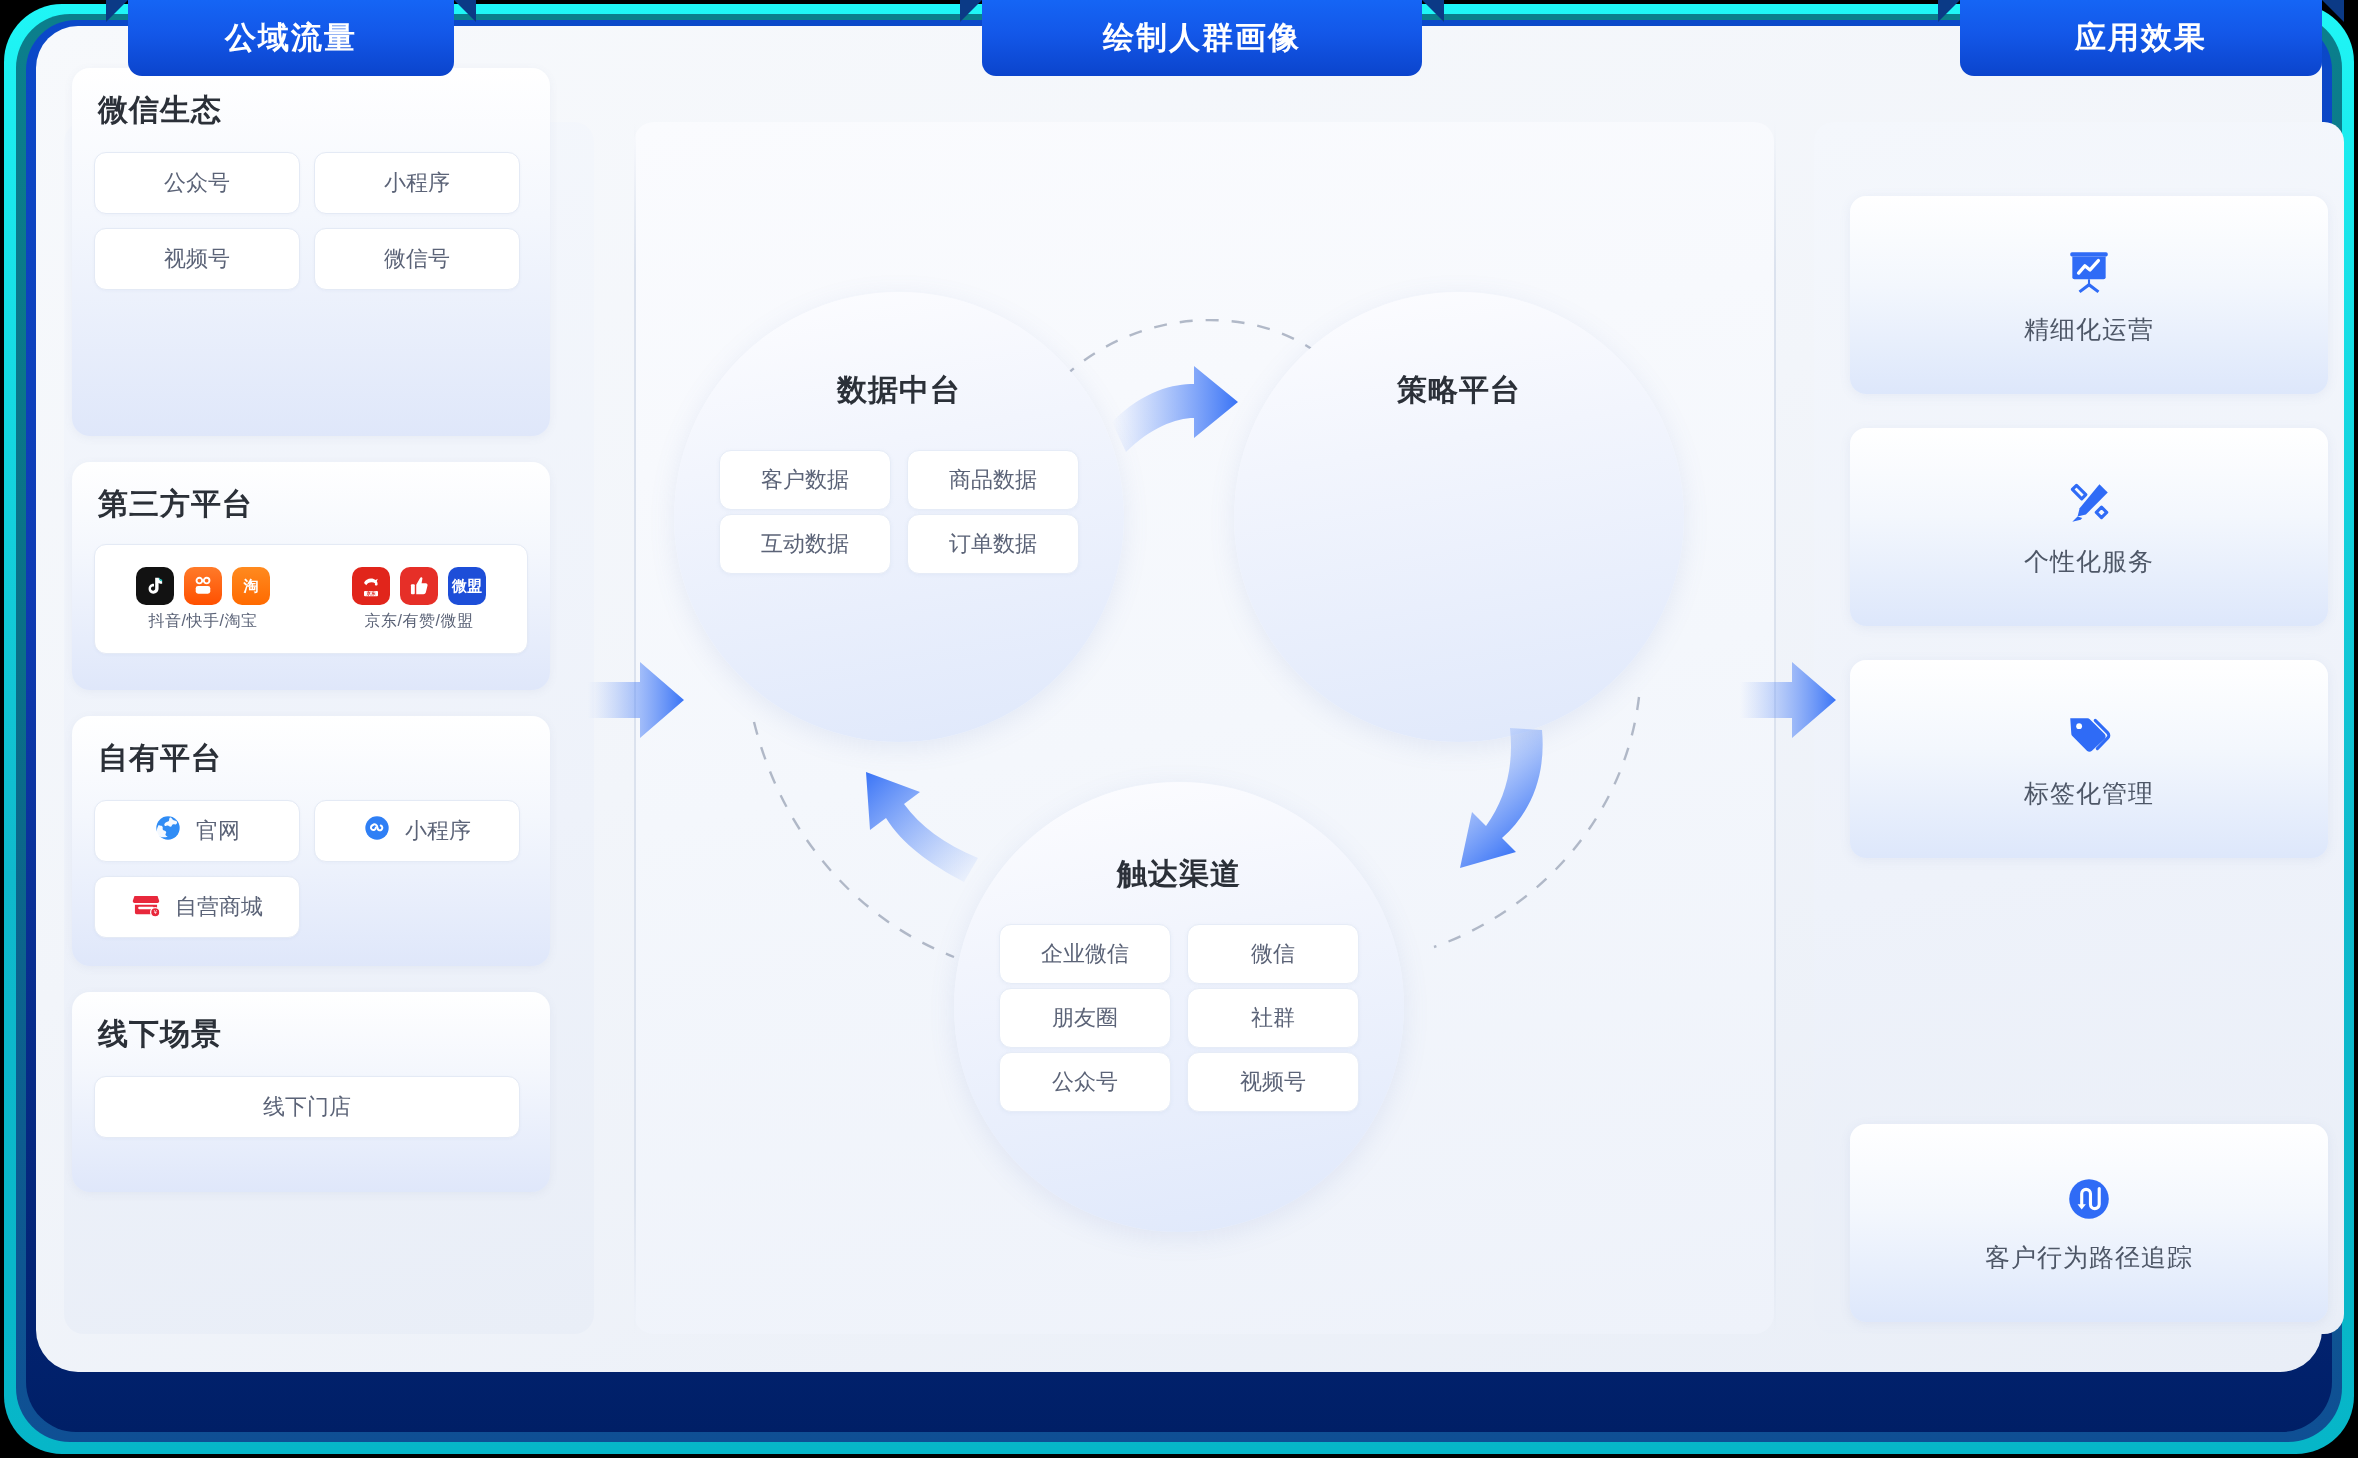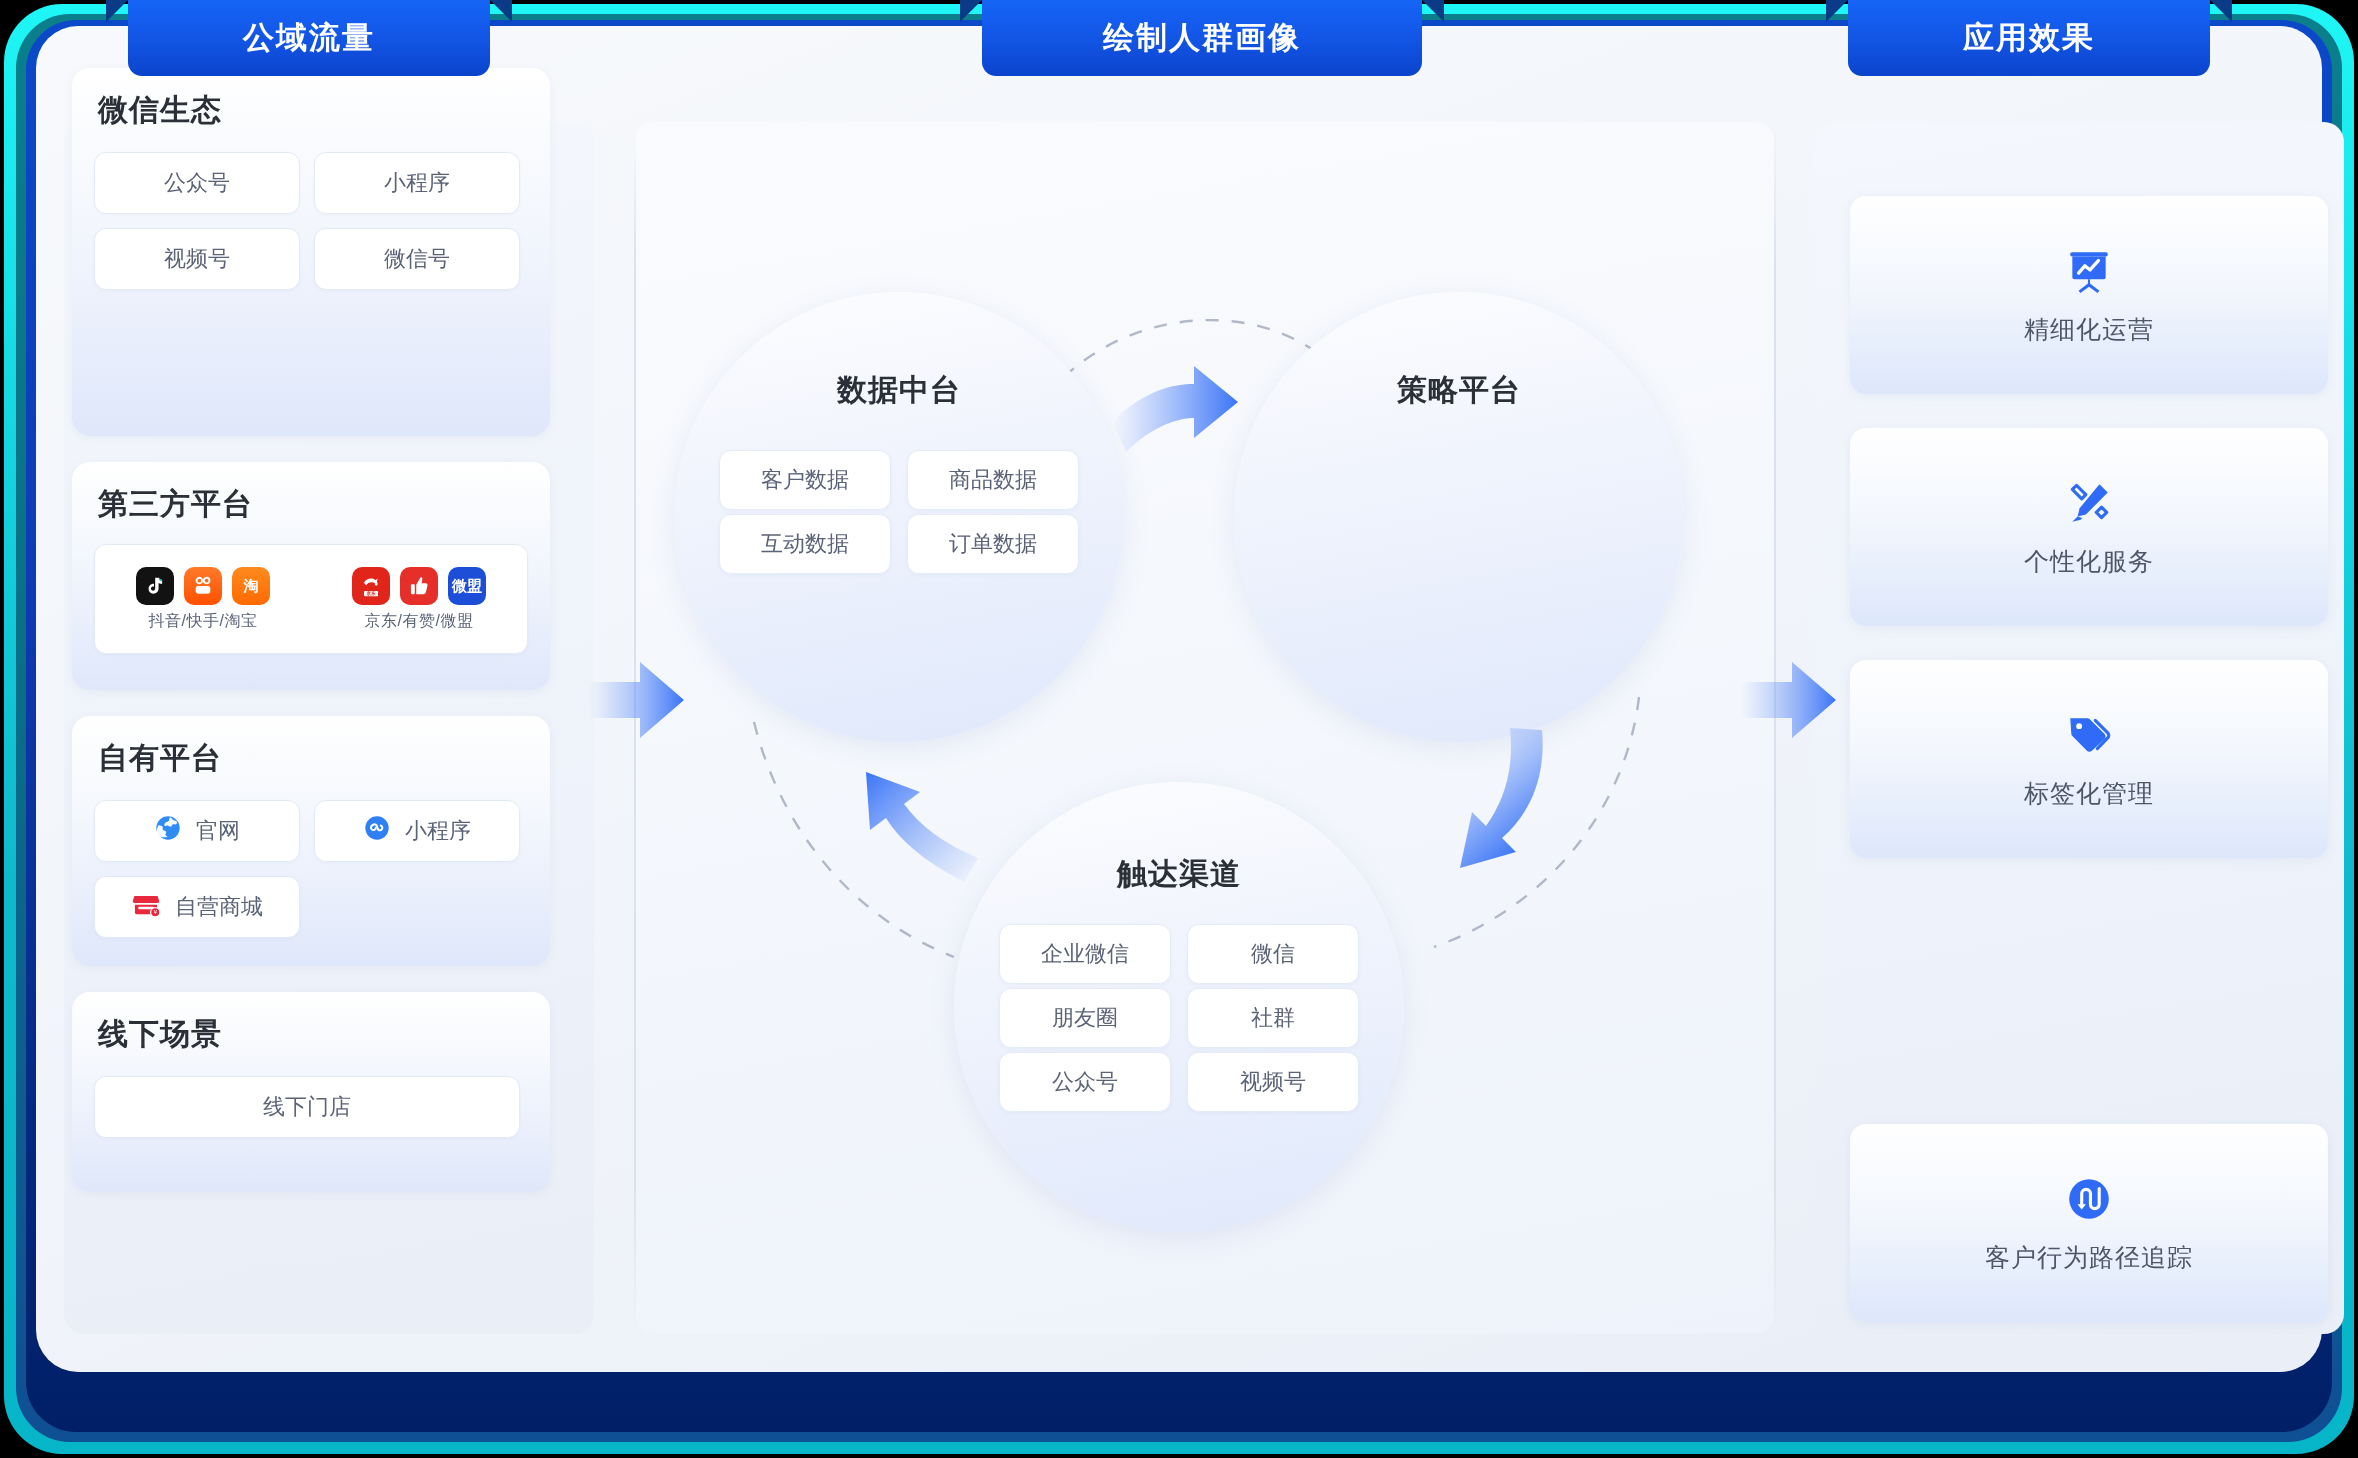--- a/index.html
+++ b/index.html
@@ -60,23 +60,23 @@
   .badge::before {
     left: -22px;
     border-width: 0 0 22px 22px;
     border-left-color: #0b3a86;
   }
   .badge::after {
     right: -22px;
     border-width: 0 22px 22px 0;
     border-right-color: #0b3a86;
   }
-  #badge-left   { left: 92px;  top: -26px; width: 362px; }
+  #badge-left   { left: 92px;  top: -26px; width: 326px; }
   #badge-center { left: 946px; top: -26px; width: 440px; }
-  #badge-right  { left: 1812px;top: -26px; width: 362px; }
+  #badge-right  { left: 1924px;top: -26px; width: 362px; }
 
   
   .panel {
     position: absolute;
     top: 96px; bottom: 38px;
     background: linear-gradient(170deg, #f4f7fc 0%, #eef2fa 60%, #e9eef7 100%);
     border-radius: 20px;
   }
   #panel-left   { left: 28px;   width: 530px; }
   #panel-center { left: 598px;  width: 1140px; background: linear-gradient(170deg,#fafbfe 0%,#f4f7fc 50%,#eef2fa 100%); }

